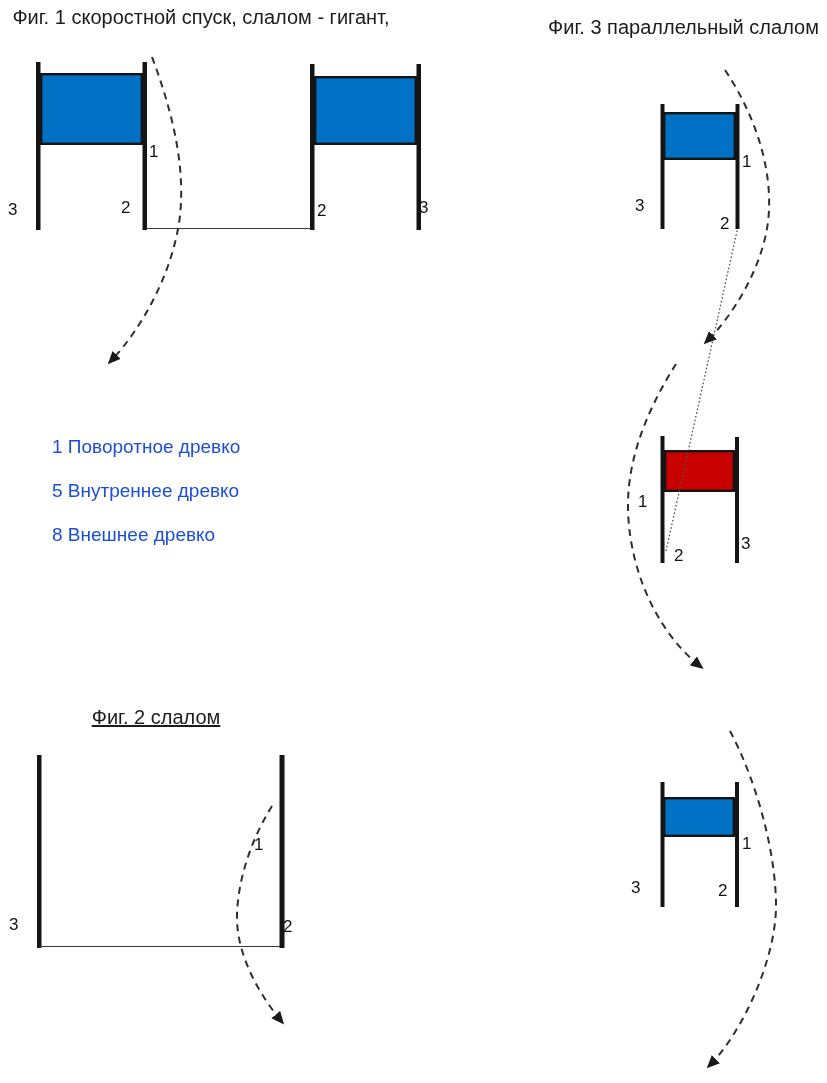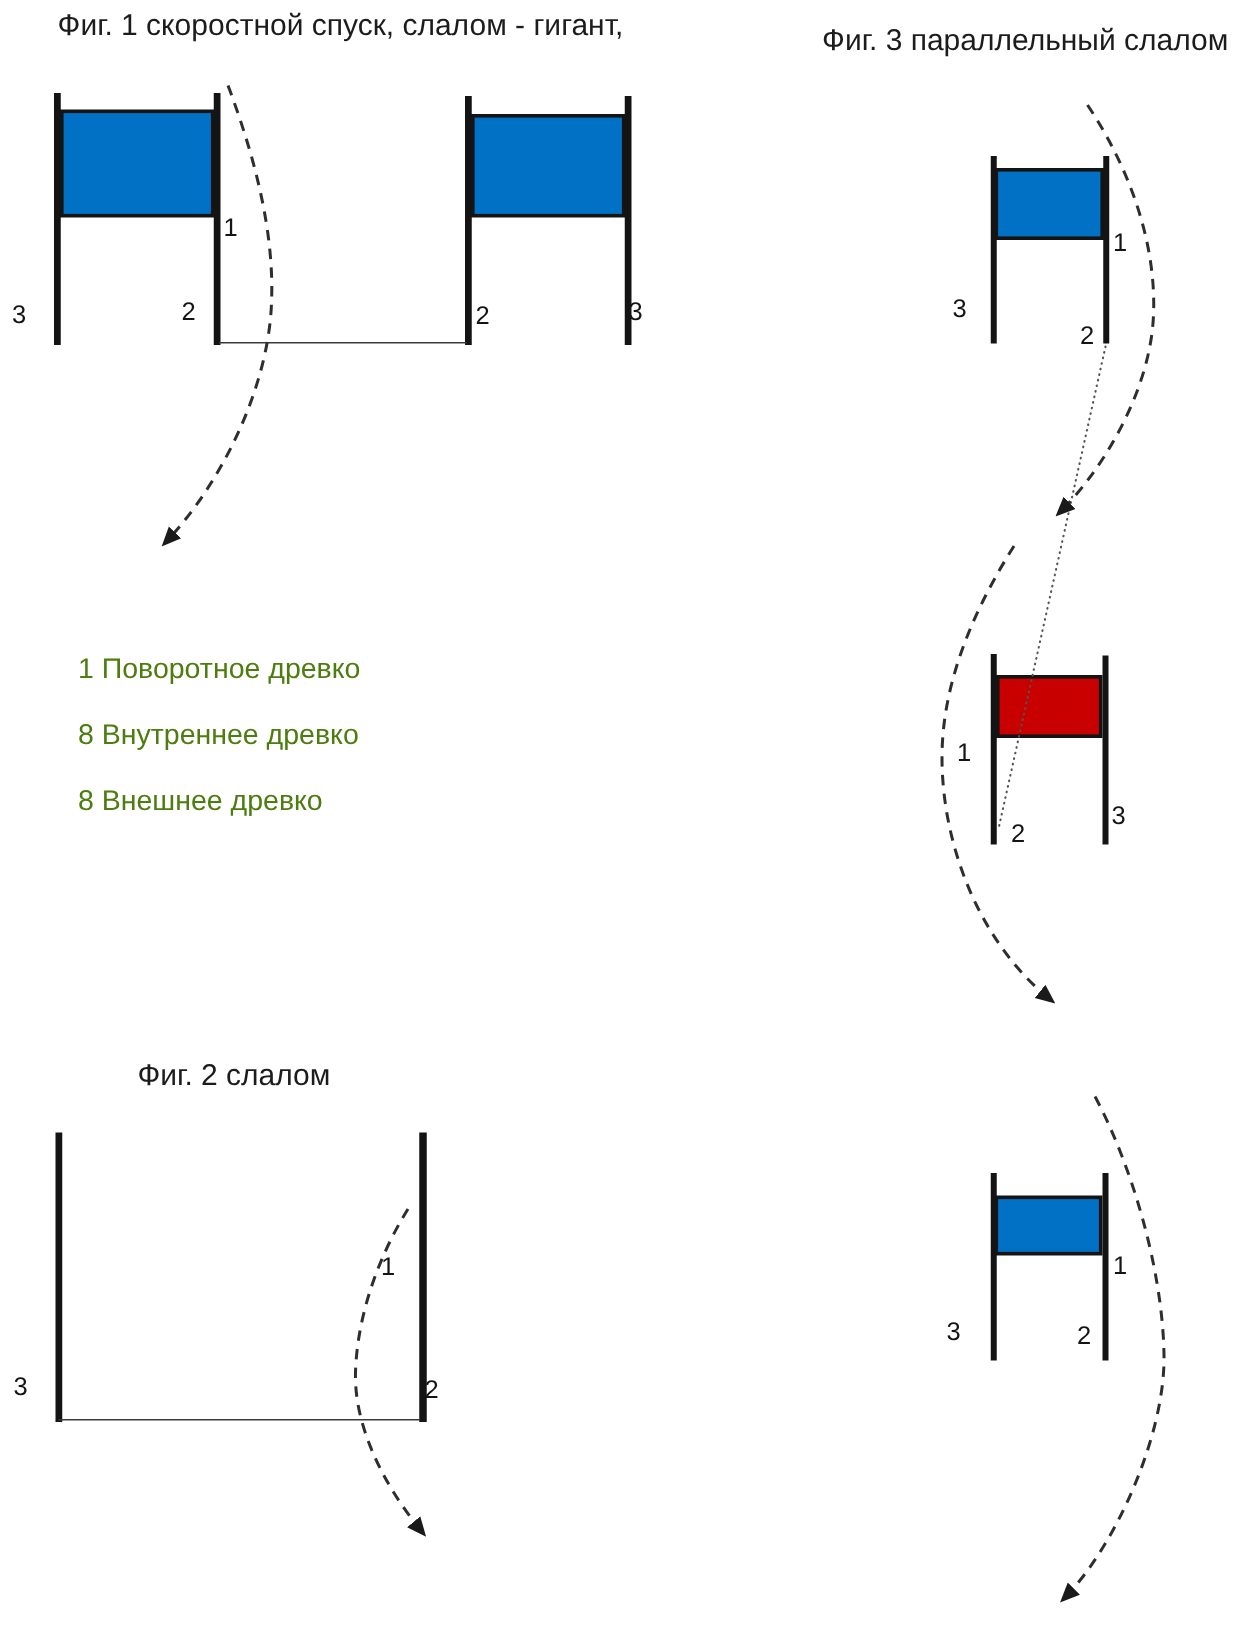--- a/index.html
+++ b/index.html
@@ -1,24 +1,24 @@
 <!DOCTYPE html>
 <html><head>
 <meta charset="utf-8">
 <style>
   html,body{margin:0;padding:0;}
   body{
     width:827px;height:1083px;background:#ffffff;position:relative;overflow:hidden;
     font-family:"Liberation Sans", sans-serif;color:#1a1a1a;
   }
   .title{position:absolute;text-align:center;color:#1c1c1c;}
-  #fig1-title{left:0;top:4px;width:402px;font-size:20px;line-height:27px;padding-left:26px;}
-  #fig2-title{left:31px;top:706px;width:250px;font-size:20px;}
+  #fig1-title{left:0;top:4px;width:402px;font-size:20px;line-height:27px;}
+  #fig2-title{left:31px;top:706px;width:250px;font-size:20px;text-decoration:underline;}
   #fig3-title{left:530px;top:16px;width:307px;font-size:20px;}
-  .legend-item{position:absolute;left:52px;font-size:19px;color:#4d7c0f;line-height:1.2;}
+  .legend-item{position:absolute;left:52px;font-size:19px;color:#1d4ed8;line-height:1.2;}
   .lbl{position:absolute;font-size:17px;line-height:1;color:#141414;}
   #canvas{position:absolute;left:0;top:0;}
   .pole{fill:#141414;}
   .flag{stroke:#141414;stroke-width:2.4px;}
   .dash{fill:none;stroke:#2e2e2e;stroke-width:2;stroke-dasharray:7 5.5;}
   .dots{stroke:#555555;stroke-width:1.4;stroke-dasharray:0.4 3.4;stroke-linecap:round;}
   .thin{stroke:#3a3a3a;stroke-width:1.1;}
 </style>
 </head>
 <body>
@@ -71,21 +71,21 @@
 </svg>
 
 <div class="title" id="fig1-title">
   <div>Фиг. 1 скоростной спуск, слалом - гигант,</div>
 </div>
 <div class="title" id="fig2-title">Фиг. 2 слалом</div>
 <div class="title" id="fig3-title">Фиг. 3 параллельный слалом</div>
 
 <div>
   <div class="legend-item" style="top:436px">1 Поворотное древко</div>
-  <div class="legend-item" style="top:480px">8 Внутреннее древко</div>
+  <div class="legend-item" style="top:480px">5 Внутреннее древко</div>
   <div class="legend-item" style="top:524px">8 Внешнее древко</div>
 </div>
 
 <div>
   <span class="lbl" style="left:149px;top:143px">1</span>
   <span class="lbl" style="left:121px;top:199px">2</span>
   <span class="lbl" style="left:8px;top:201px">3</span>
   <span class="lbl" style="left:317px;top:202px">2</span>
   <span class="lbl" style="left:419px;top:199px">3</span>
 </div>

